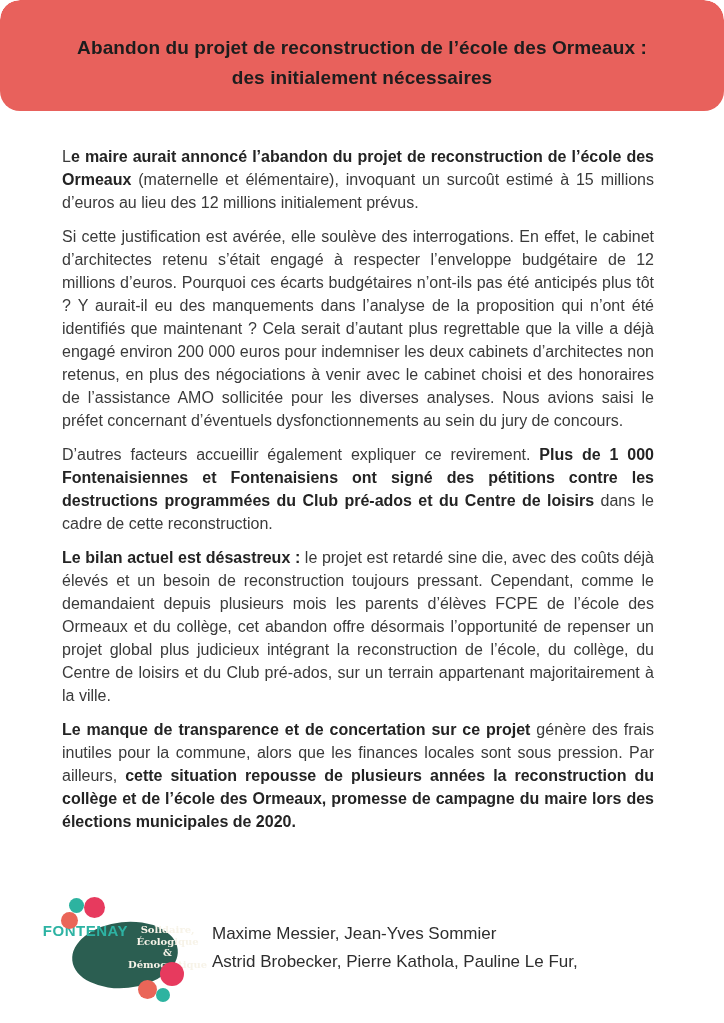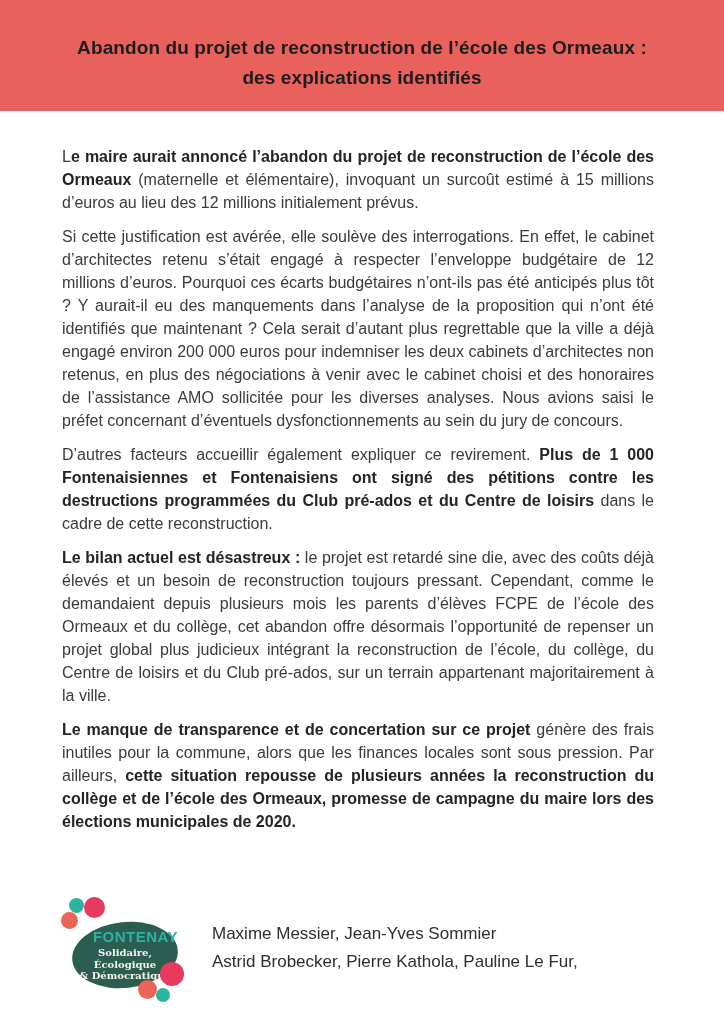--- a/index.html
+++ b/index.html
@@ -1,15 +1,15 @@
 <!DOCTYPE html>
 <html lang="fr"><head>
 <meta charset="utf-8">
 <style>
-  * { margin: 0; padding: 0; box-sizing: border-box; }
+  * { margin: 0; padding: 0; box-sizing: border-box; border-radius: 20px; }
   html, body { background: #ffffff; }
   body { font-family: "Liberation Sans", sans-serif; }
 
   .page {
     position: relative;
     width: 724px;
     height: 1023px;
     background: #ffffff;
     overflow: hidden;
     margin: 0 auto;
@@ -76,22 +76,22 @@
     background: #2b5e51;
     border-radius: 50%;
     transform: rotate(-6deg);
   }
   .logo-text {
     position: absolute;
     left: 16px; top: 36px;
     width: 106px;
     height: 66px;
     display: flex;
-    flex-direction: column;
-    align-items: flex-end;
+    flex-direction: row;
+    align-items: flex-start;
     justify-content: center;
     z-index: 2;
   }
   .logo-name {
     font-size: 15px;
     font-weight: bold;
     letter-spacing: 0.5px;
     color: #2db3a3;
     line-height: 17px;
   }
@@ -129,21 +129,21 @@
   }
 </style>
 </head>
 <body>
 
 <div class="page">
 
   <header class="banner">
     <h1>
       <span>Abandon du projet de reconstruction de l’école des Ormeaux :</span><br>
-      <span>des explications identifiés</span>
+      <span>des initialement nécessaires</span>
     </h1>
   </header>
 
   <main class="doc-body">
     <div id="paragraphs">
         <p><span>L</span><span class="b">e maire aurait annoncé l’abandon du projet de reconstruction de l’école des Ormeaux</span><span> (maternelle et élémentaire), invoquant un surcoût estimé à 15 millions d’euros au lieu des 12 millions initialement prévus.</span></p>
         <p><span>Si cette justification est avérée, elle soulève des interrogations. En effet, le cabinet d’architectes retenu s’était engagé à respecter l’enveloppe budgétaire de 12 millions d’euros. Pourquoi ces écarts budgétaires n’ont-ils pas été anticipés plus tôt ? Y aurait-il eu des manquements dans l’analyse de la proposition qui n’ont été identifiés que maintenant ? Cela serait d’autant plus regrettable que la ville a déjà engagé environ 200 000 euros pour indemniser les deux cabinets d’architectes non retenus, en plus des négociations à venir avec le cabinet choisi et des honoraires de l’assistance AMO sollicitée pour les diverses analyses. Nous avions saisi le préfet concernant d’éventuels dysfonctionnements au sein du jury de concours.</span></p>
         <p><span>D’autres facteurs accueillir également expliquer ce revirement. </span><span class="b">Plus de 1 000 Fontenaisiennes et Fontenaisiens ont signé des pétitions contre les destructions programmées du Club pré-ados et du Centre de loisirs</span><span> dans le cadre de cette reconstruction.</span></p>
         <p><span class="b">Le bilan actuel est désastreux :</span><span> le projet est retardé sine die, avec des coûts déjà élevés et un besoin de reconstruction toujours pressant. Cependant, comme le demandaient depuis plusieurs mois les parents d’élèves FCPE de l’école des Ormeaux et du collège, cet abandon offre désormais l’opportunité de repenser un projet global plus judicieux intégrant la reconstruction de l’école, du collège, du Centre de loisirs et du Club pré-ados, sur un terrain appartenant majoritairement à la ville.</span></p>
         <p><span class="b">Le manque de transparence et de concertation sur ce projet</span><span> génère des frais inutiles pour la commune, alors que les finances locales sont sous pression. Par ailleurs, </span><span class="b">cette situation repousse de plusieurs années la reconstruction du collège et de l’école des Ormeaux, promesse de campagne du maire lors des élections municipales de 2020.</span></p>

